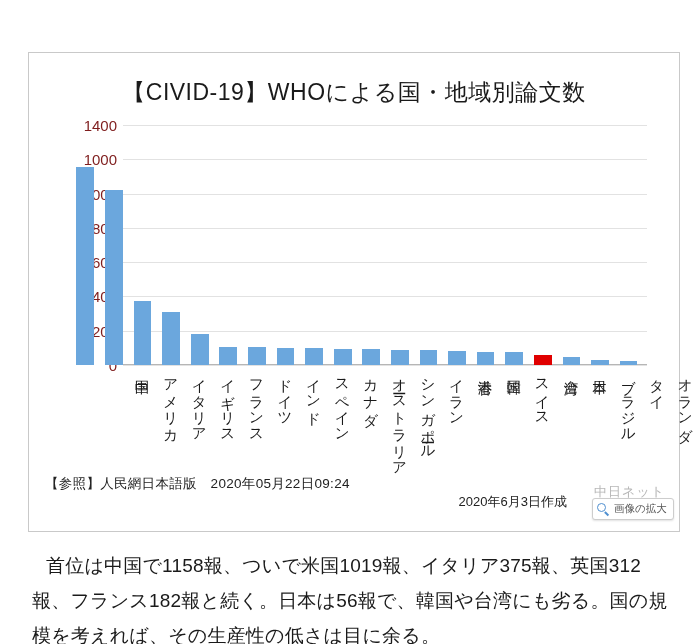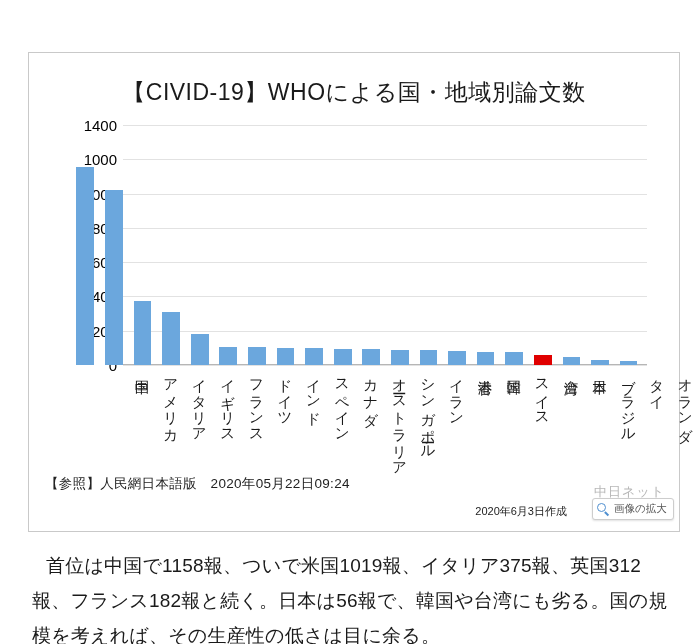--- a/index.html
+++ b/index.html
@@ -61,21 +61,21 @@
     position: absolute;
     left: 0;
     top: 0;
     width: 56px;
     height: 100%;
   }
   .y-tick {
     position: absolute;
     right: 6px;
     font-size: 15px;
-    color: #000000;
+    color: #7f1d1d;
     transform: translateY(-50%);
     white-space: nowrap;
   }
   .grid-wrap {
     position: absolute;
     left: 56px;
     right: 0;
     top: 0;
     bottom: 0;
   }
@@ -150,22 +150,22 @@
     left: 16px;
     bottom: 38px;
     font-size: 13.5px;
     color: #222;
     letter-spacing: 0.3px;
     text-align: center;
   }
   .created-line {
     position: absolute;
     right: 112px;
-    bottom: 12px;
-    font-size: 11px;
+    bottom: 20px;
+    font-size: 13px;
     color: #222;
   }
   .watermark {
     position: absolute;
     right: 14px;
     bottom: 30px;
     font-size: 13px;
     color: #b7b7b7;
     letter-spacing: 1px;
   }

